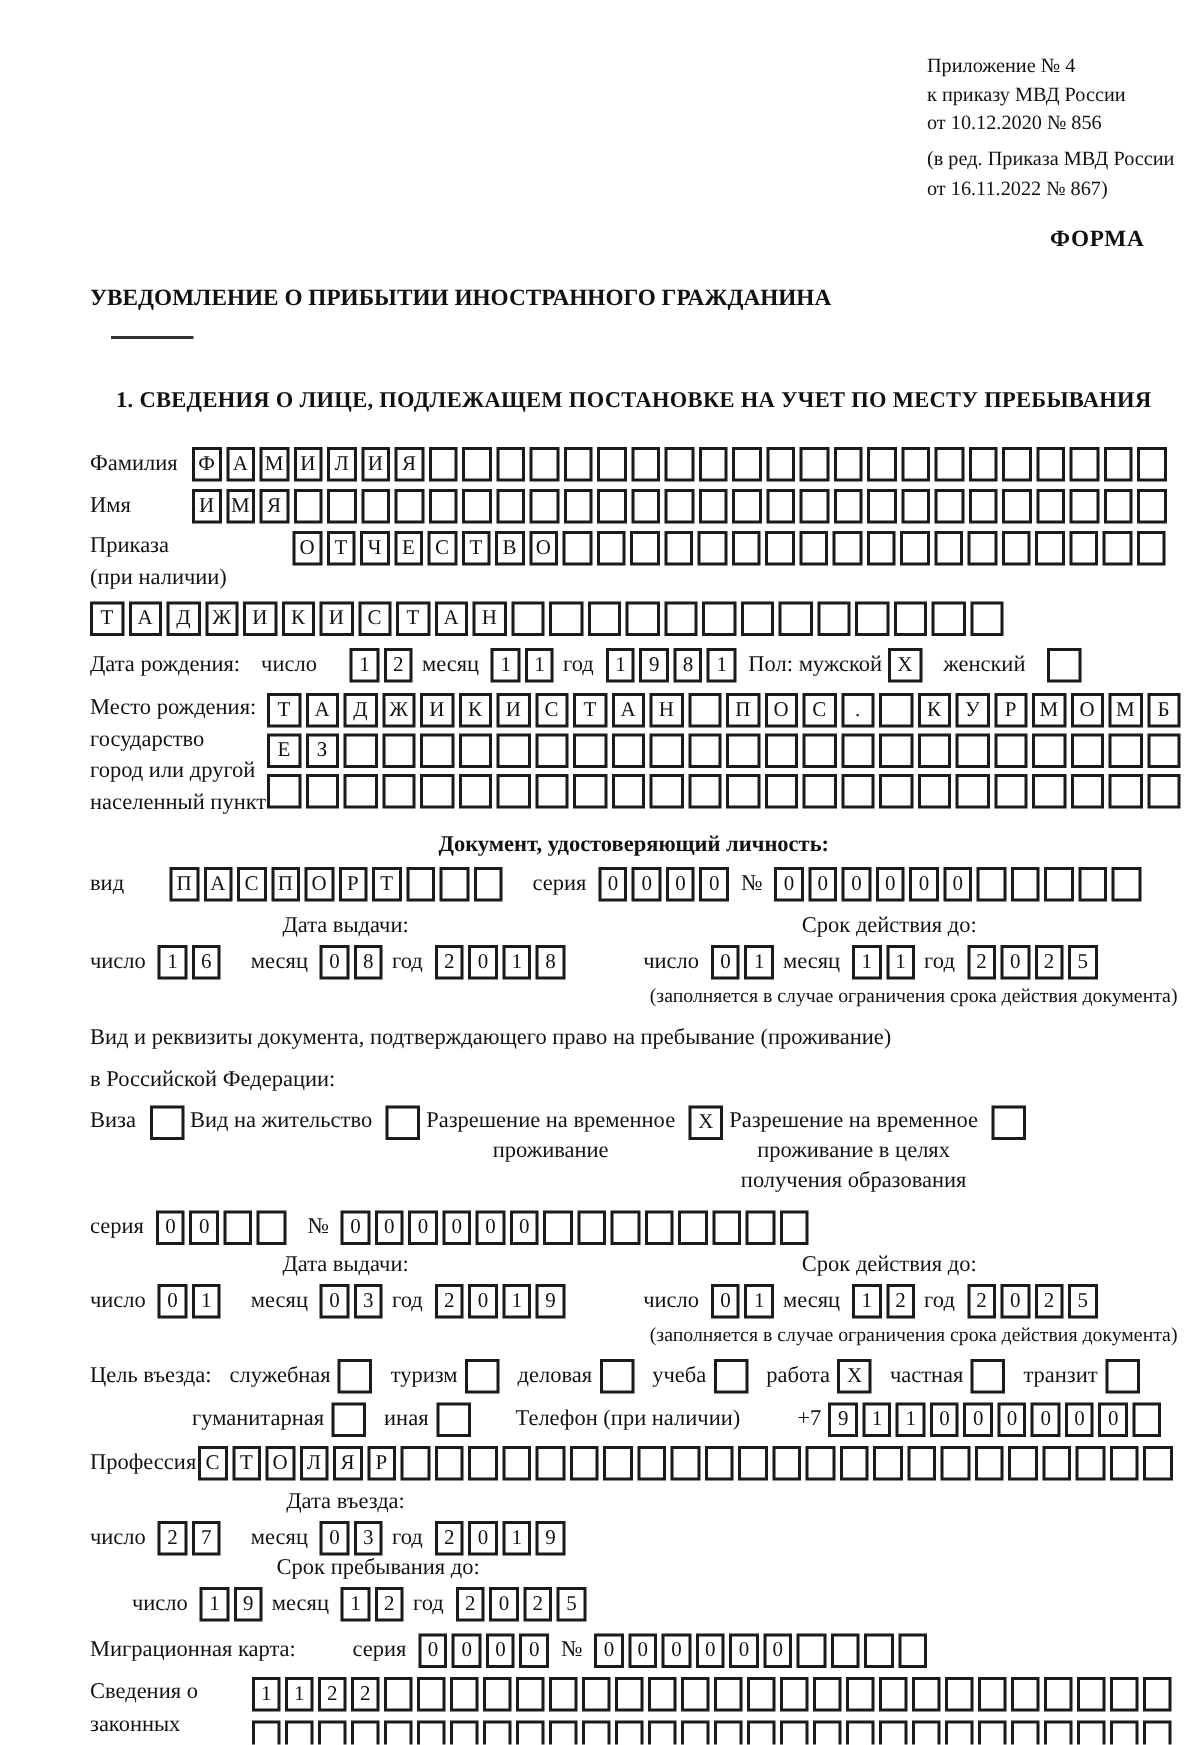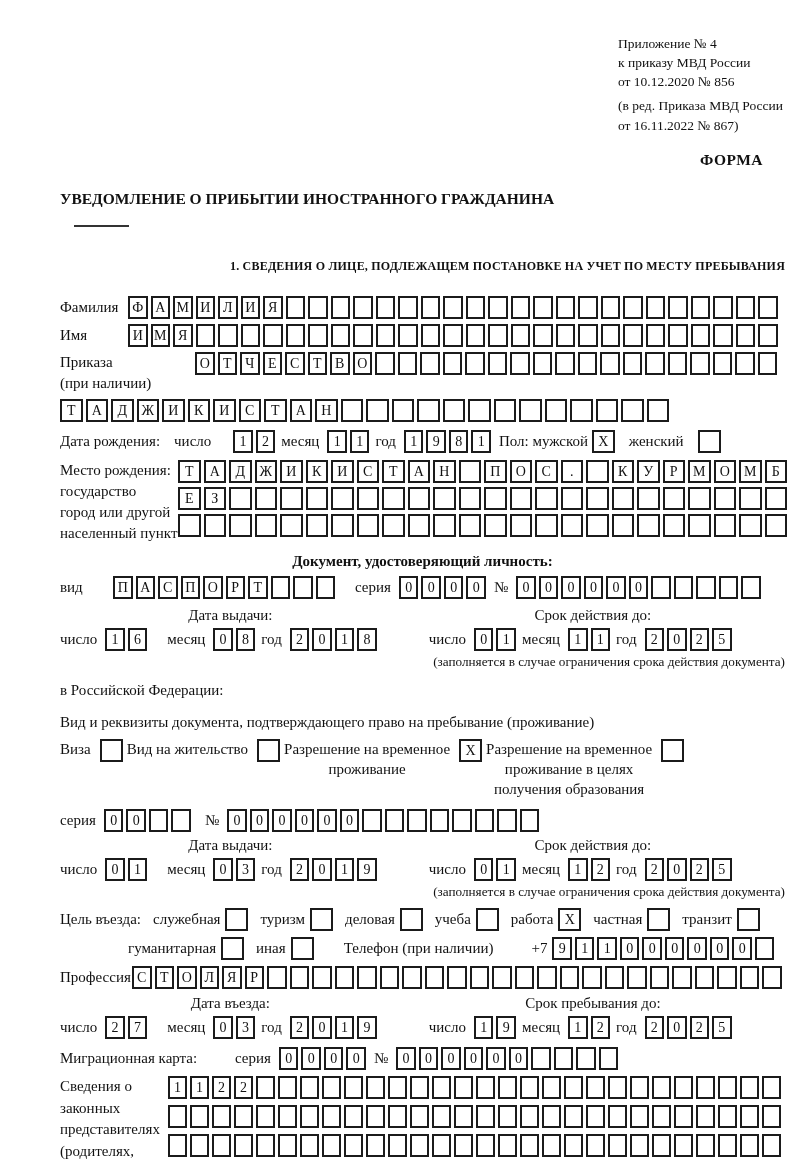--- a/index.html
+++ b/index.html
@@ -5,21 +5,21 @@
   html,body{margin:0;padding:0;background:#fff;}
   body{width:800px;height:1163px;overflow:hidden;color:#111;
        font-family:"Liberation Serif","DejaVu Serif",serif;font-size:15px;}
   .page{box-sizing:border-box;width:800px;height:820px;padding:34px 15px 0 60px;}
   
   .hdr{margin-left:558px;font-size:13.5px;line-height:1.42;}
   .hdr .sub{margin-top:5px;}
   .forma{text-align:right;padding-right:22px;font-weight:bold;margin-top:16px;font-size:15.5px;letter-spacing:.5px;}
   .title{text-align:left;font-weight:bold;font-size:15.5px;line-height:1.5;margin-top:18px;}
   .title .blank{display:inline-block;width:55px;border-bottom:2px solid #333;margin-left:14px;vertical-align:baseline;}
-  .sec-h{font-weight:bold;font-size:12px;margin-top:26px;text-align:right;letter-spacing:.2px;}
+  .sec-h{font-weight:bold;font-size:15px;margin-top:26px;text-align:center;letter-spacing:.2px;}
   
   .cells{display:inline-flex;gap:3px;vertical-align:middle;flex:none;}
   .cell{flex:none;box-sizing:border-box;width:var(--cw,19.5px);height:23px;border:2px solid #1b1b1b;
         display:flex;align-items:center;justify-content:center;font-size:14px;line-height:1;background:#fff;}
   .w22{--cw:22.5px}.w19{--cw:19px}.wcb{--cw:23px}
   
   .frow{display:flex;align-items:center;margin-bottom:5px;}
   .frow.top{align-items:flex-start;}
   .lbl{flex:none;}
   .lw68{width:68px;flex:none;}
@@ -411,22 +411,22 @@
             <span class="cell">2</span>
             <span class="cell">0</span>
             <span class="cell">2</span>
             <span class="cell">5</span>
           </span>
       </span>
     </div>
   </div>
   <div class="note">(заполняется в случае ограничения срока действия документа)</div>
 
+  <div class="plain">Вид и реквизиты документа, подтверждающего право на пребывание (проживание)</div>
   <div class="plain" style="margin-top:0;">в Российской Федерации:</div>
-  <div class="plain">Вид и реквизиты документа, подтверждающего право на пребывание (проживание)</div>
   <div class="opts">
     <span class="opt">
       <span class="olbl">Виза</span>
       <span class="cells wcb">
           <span class="cell"></span>
         </span>
     </span>
     <span class="opt">
       <span class="olbl">Вид на жительство</span>
       <span class="cells wcb">
@@ -635,21 +635,21 @@
         <span class="cell"></span>
         <span class="cell"></span>
         <span class="cell"></span>
         <span class="cell"></span>
         <span class="cell"></span>
         <span class="cell"></span>
         <span class="cell"></span>
       </span>
   </div>
 
-  <div class="two-col" style="margin-top:6px;">
+  <div class="two-col" style="margin-top:6px;flex-direction:column;">
     <div class="col-l">
       <div class="dhead">Дата въезда:</div>
       <span class="dg">
         <span class="lbl">число</span>
         <span class="cells">
             <span class="cell">2</span>
             <span class="cell">7</span>
           </span>
         <span class="gap8"></span>
         <span class="lbl">месяц</span>

